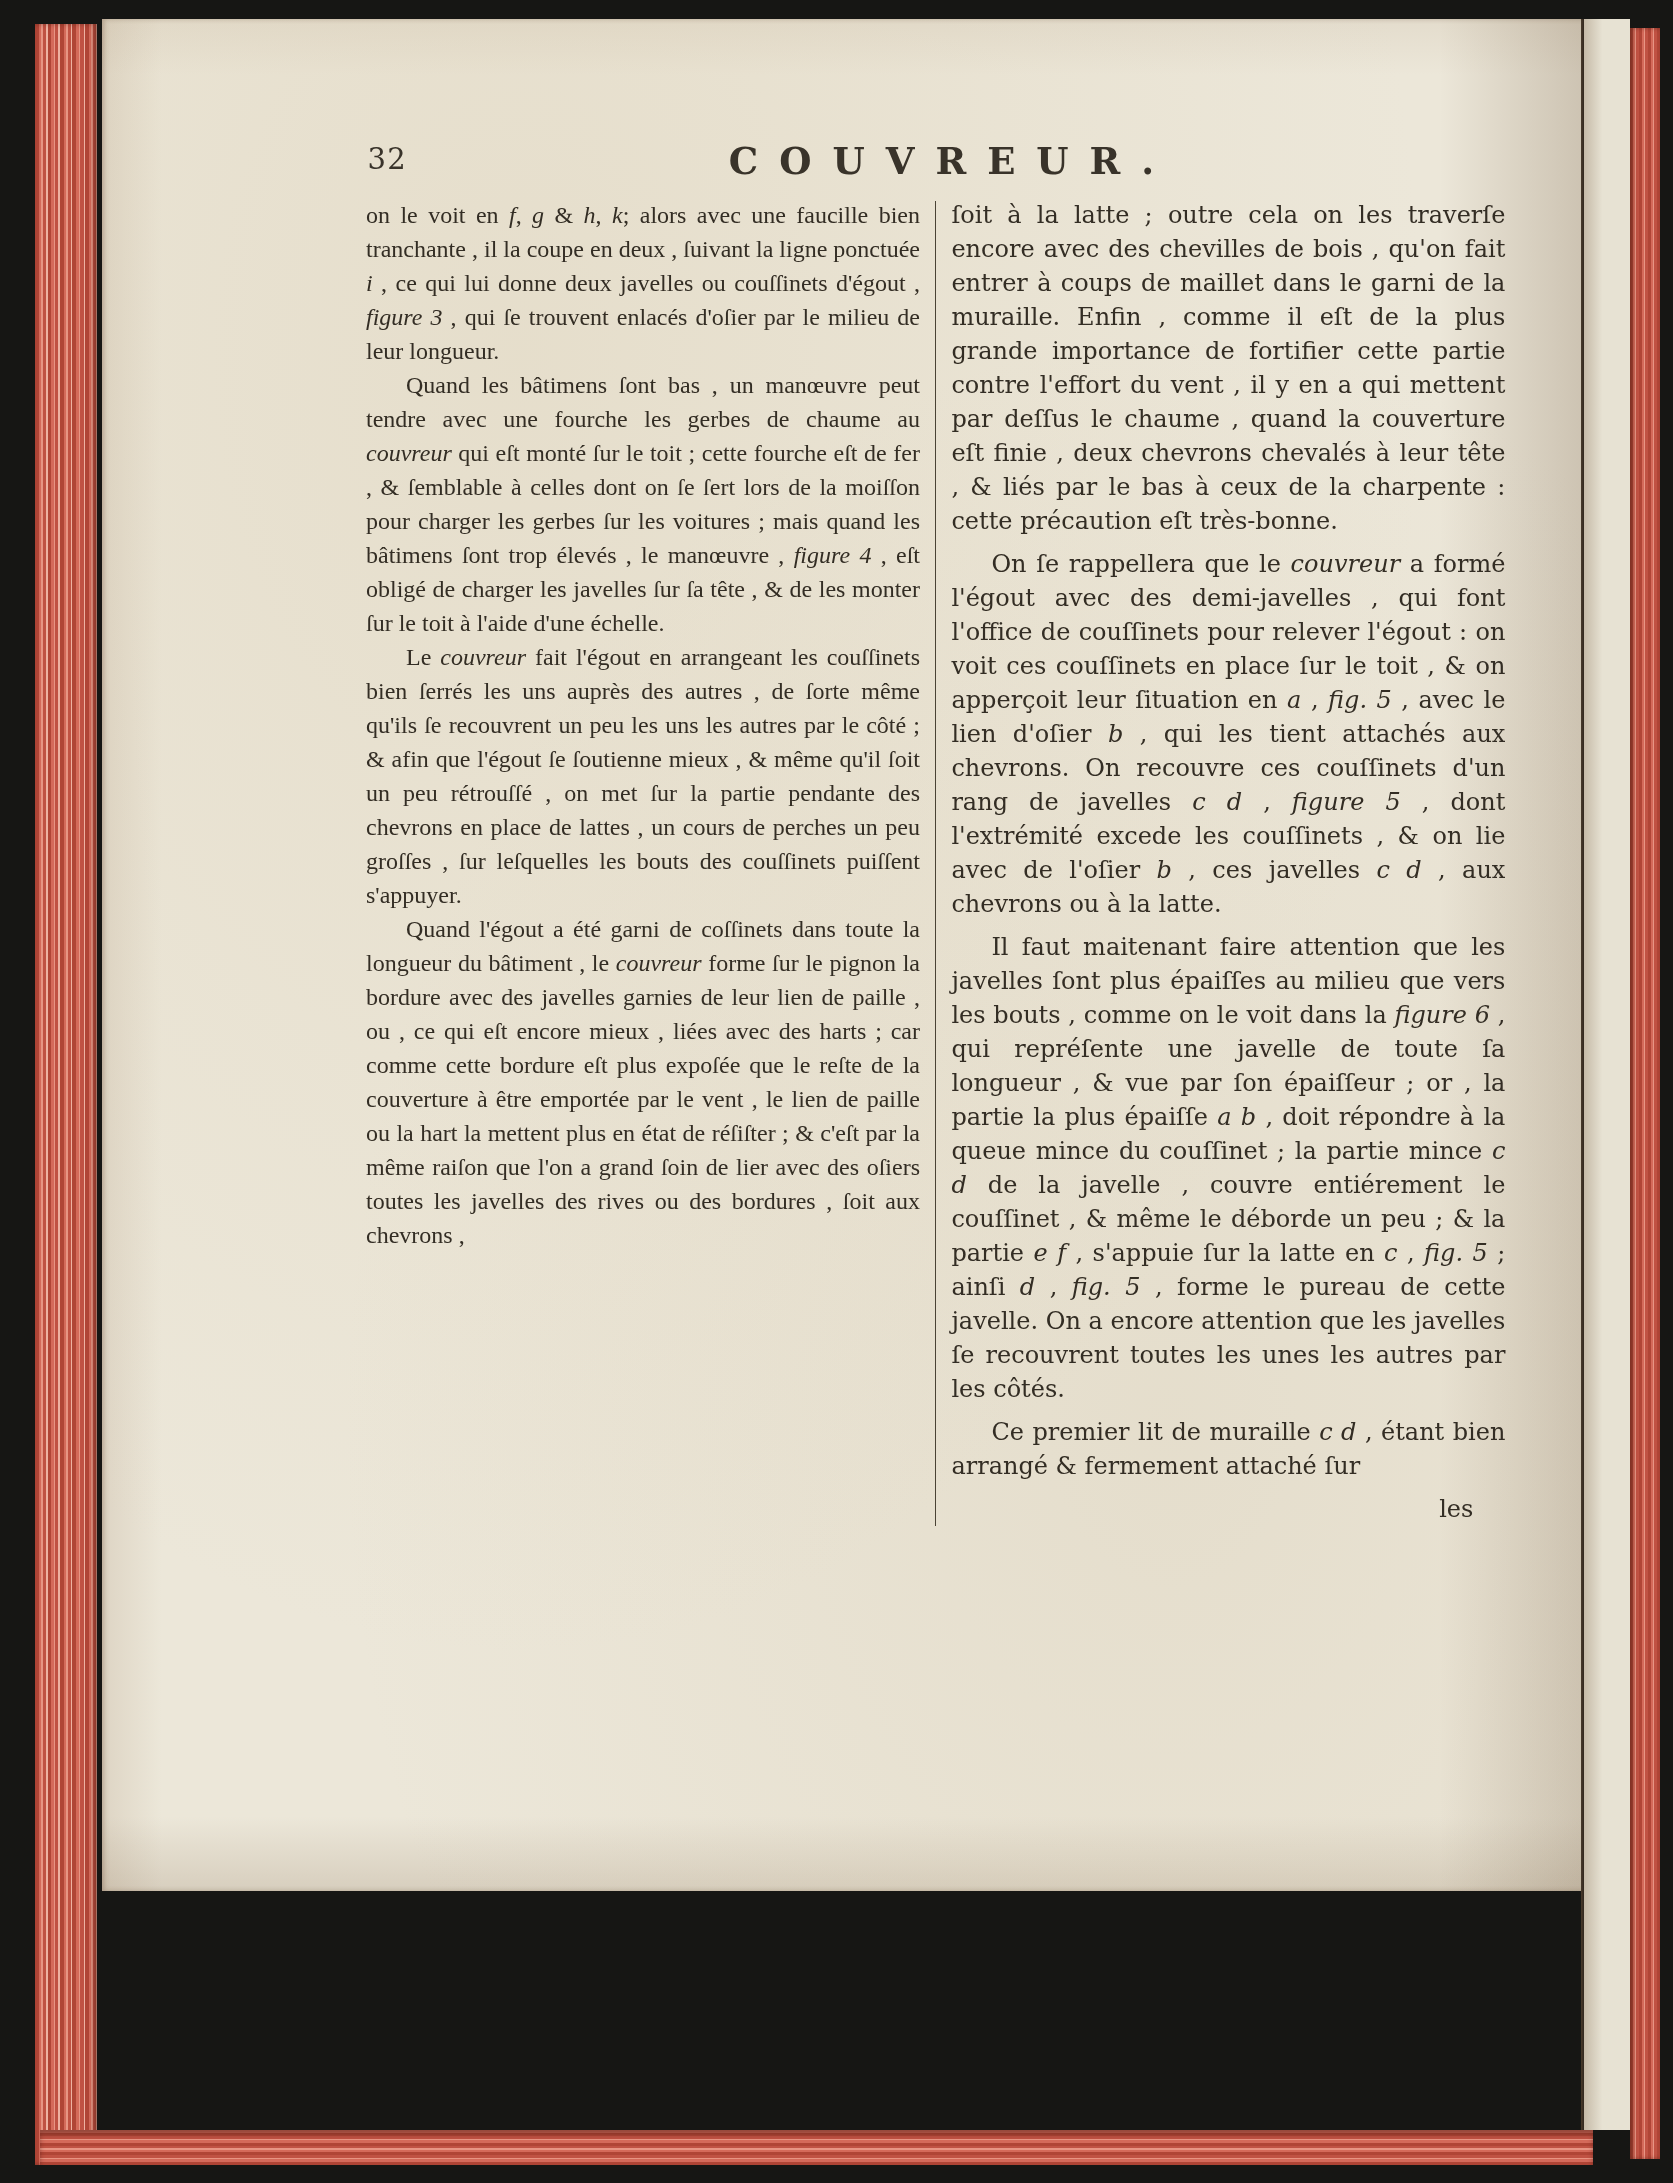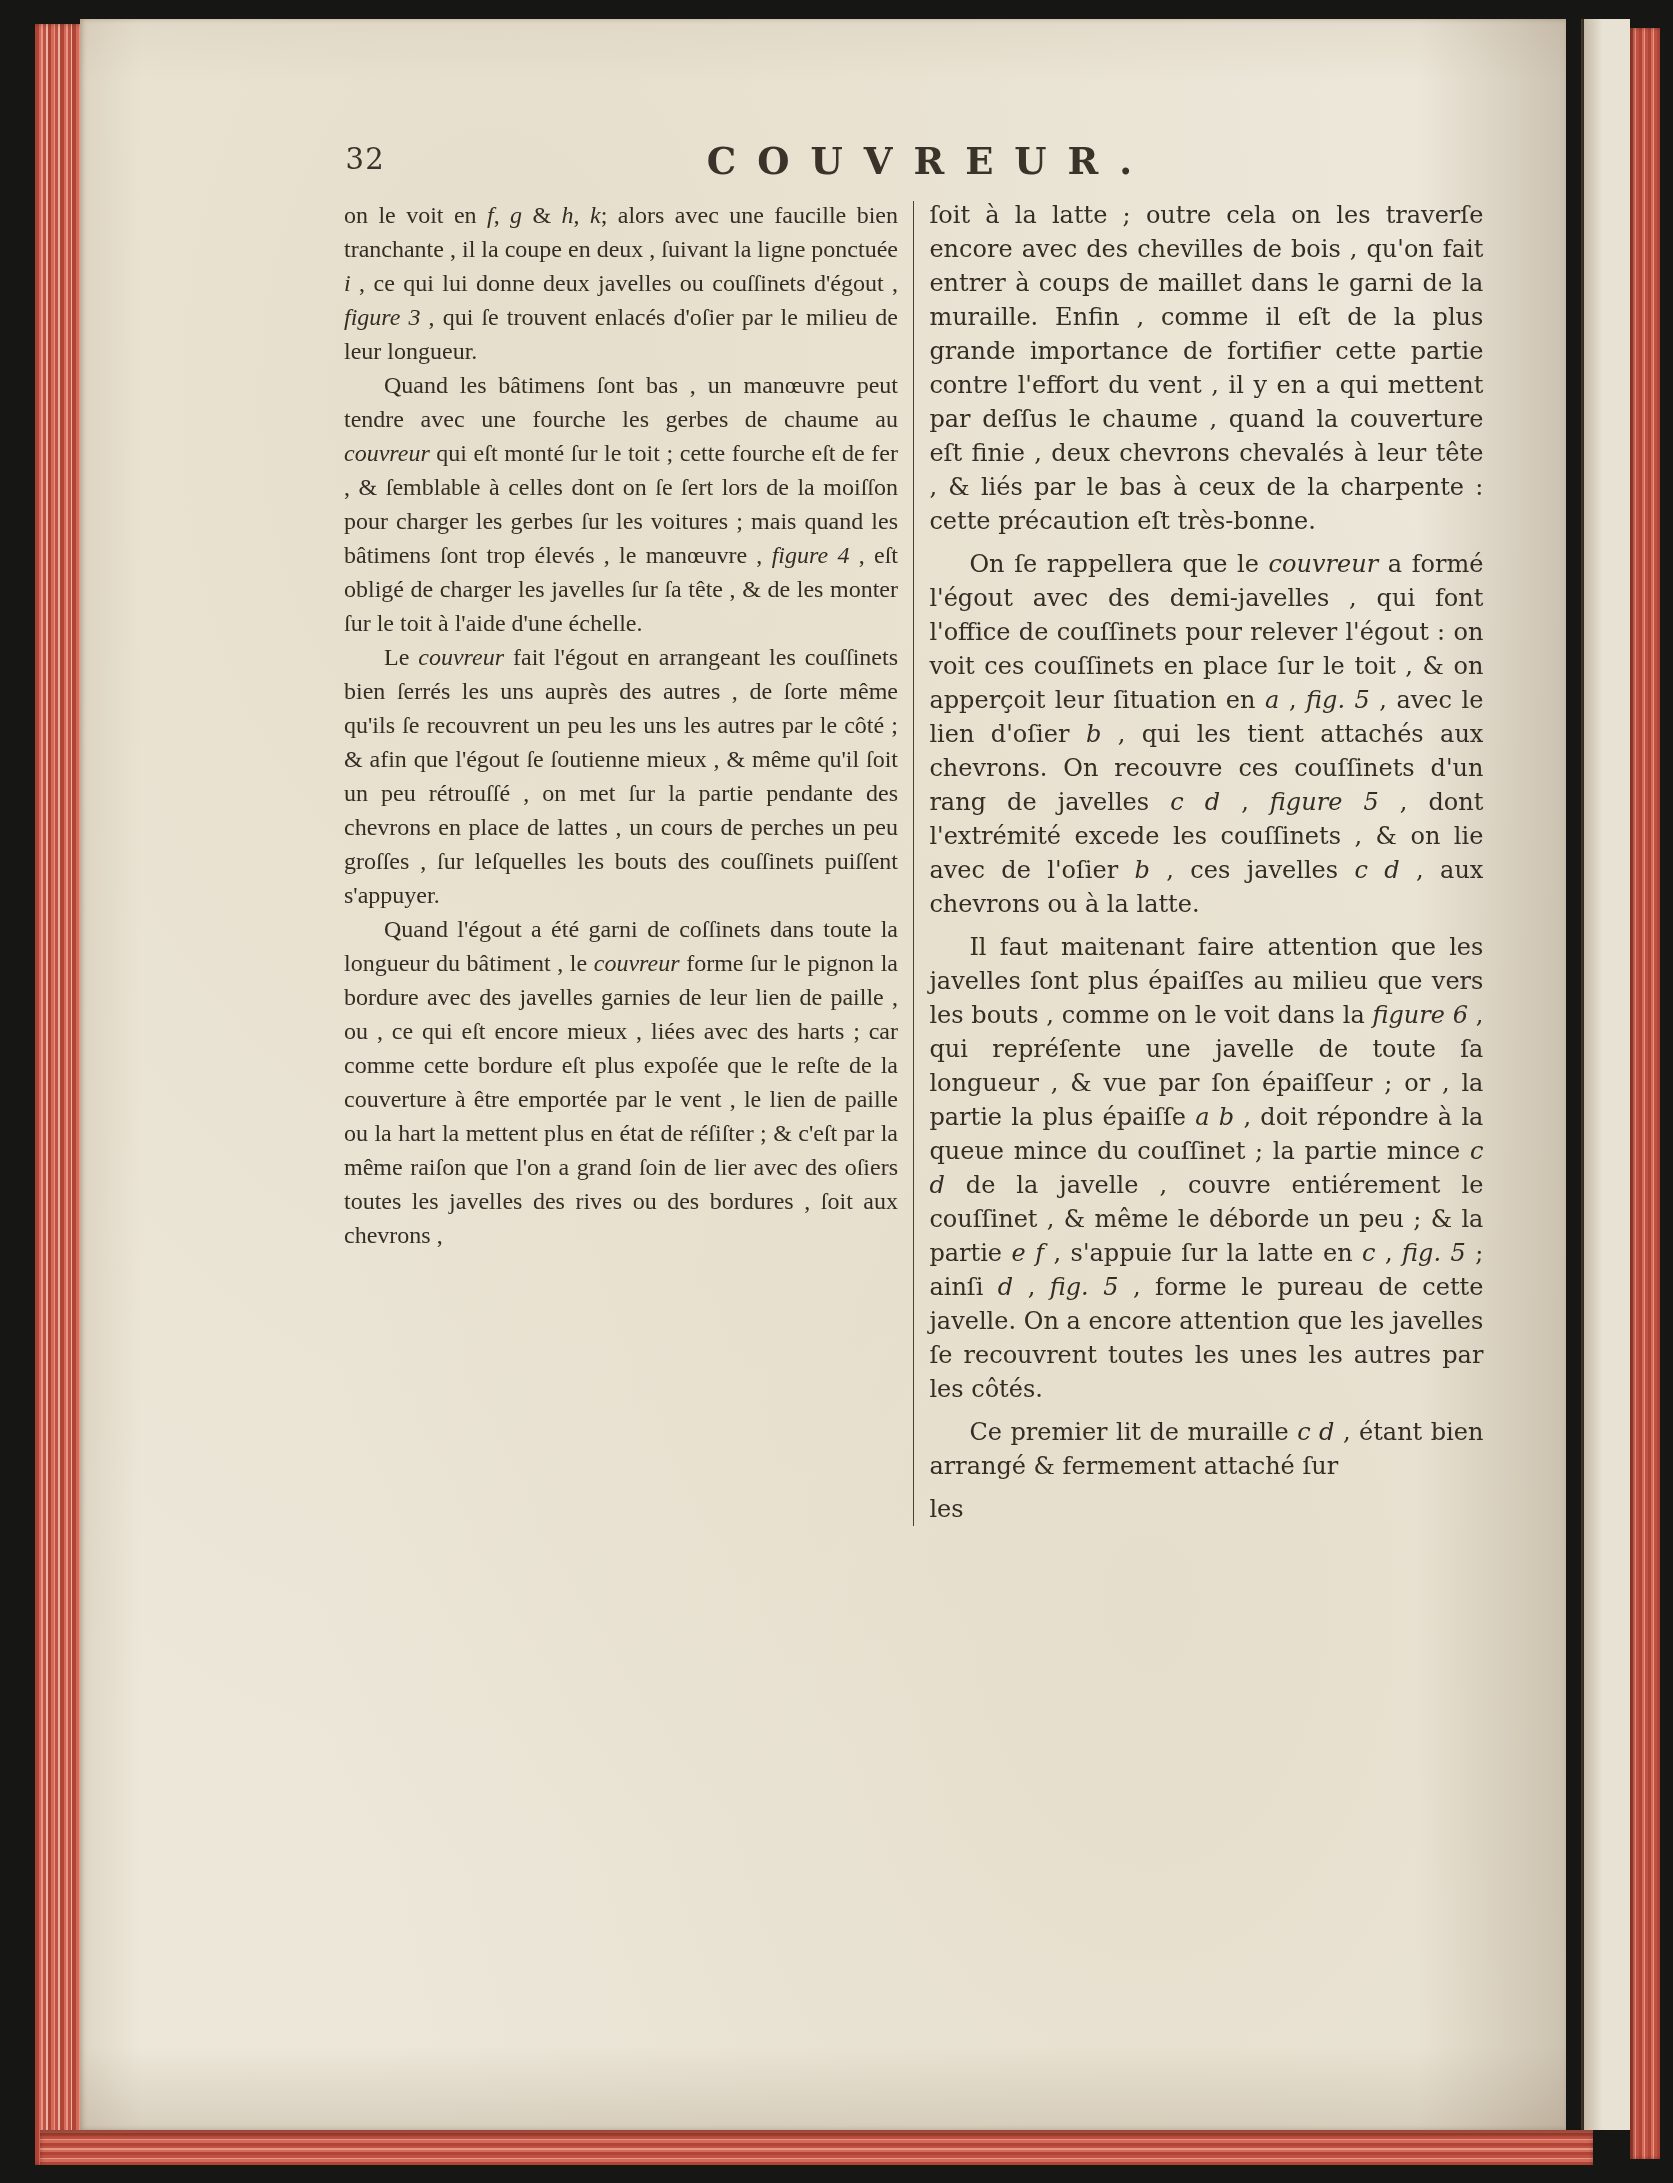--- a/index.html
+++ b/index.html
@@ -31,21 +31,21 @@
     background:
       repeating-linear-gradient(0deg,
         #b04536 0px, #b04536 2.8px,
         #d46a5a 2.8px, #d46a5a 5.5px,
         #e79584 5.5px, #e79584 7px,
         #c05243 7px, #c05243 9.7px);
     box-shadow: inset 0 4.2px 4.8px rgba(50,18,10,0.4);
   }
   
   .page-main {
-    position: absolute; left: 80px; top: 19.4px; width: 1486px; height: 2111px;
+    position: absolute; left: 102px; top: 19.4px; width: 1486px; height: 1872px;
     background:
       radial-gradient(ellipse at 28% 18%, rgba(215,201,172,0.30), transparent 60%),
       radial-gradient(ellipse at 72% 75%, rgba(203,188,158,0.22), transparent 55%),
       linear-gradient(90deg, rgba(146,116,86,0.16) 0%, rgba(146,116,86,0) 4%,
                       rgba(146,116,86,0) 90%, rgba(112,88,62,0.26) 100%),
       linear-gradient(180deg, rgba(150,122,92,0.10) 0%, rgba(150,122,92,0) 3%,
                       rgba(150,122,92,0) 96%, rgba(120,94,66,0.18) 100%),
       #ece7d9;
     box-shadow: inset 2.1px 0 4.8px rgba(92,60,38,0.30);
   }
@@ -98,21 +98,21 @@
   .divider {
     width: 1.4px; margin: 2.8px 15px 0 15px;
     background: #4a4335;
   }
   .para { margin: 0; }
   .para.indent { text-indent: 40px; }
   .para em { font-style: italic; }
   [data-name="column-right"] .para + .para { margin-top: 9px; }
   .catchword {
     margin-top: 8.3px; padding-right: 32px;
-    font-size: 24px; line-height: 34px;
+    text-align: right; font-size: 24px; line-height: 34px;
   }
 </style>
 </head>
 <body>
 
 <div class="scene" data-name="book-scan">
 
   <div class="edge-red-left" data-name="book-page-edges-left"></div>
   <div class="edge-red-bottom" data-name="book-page-edges-bottom"></div>
 

